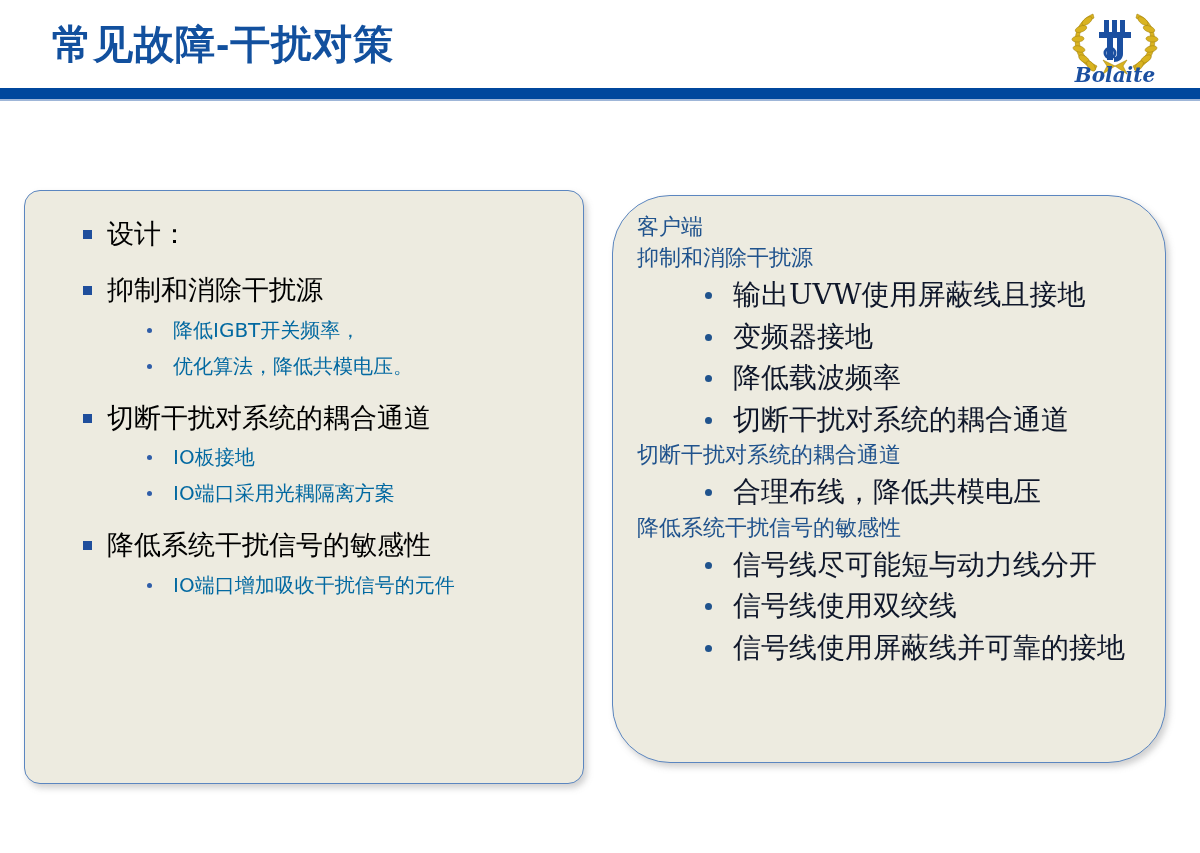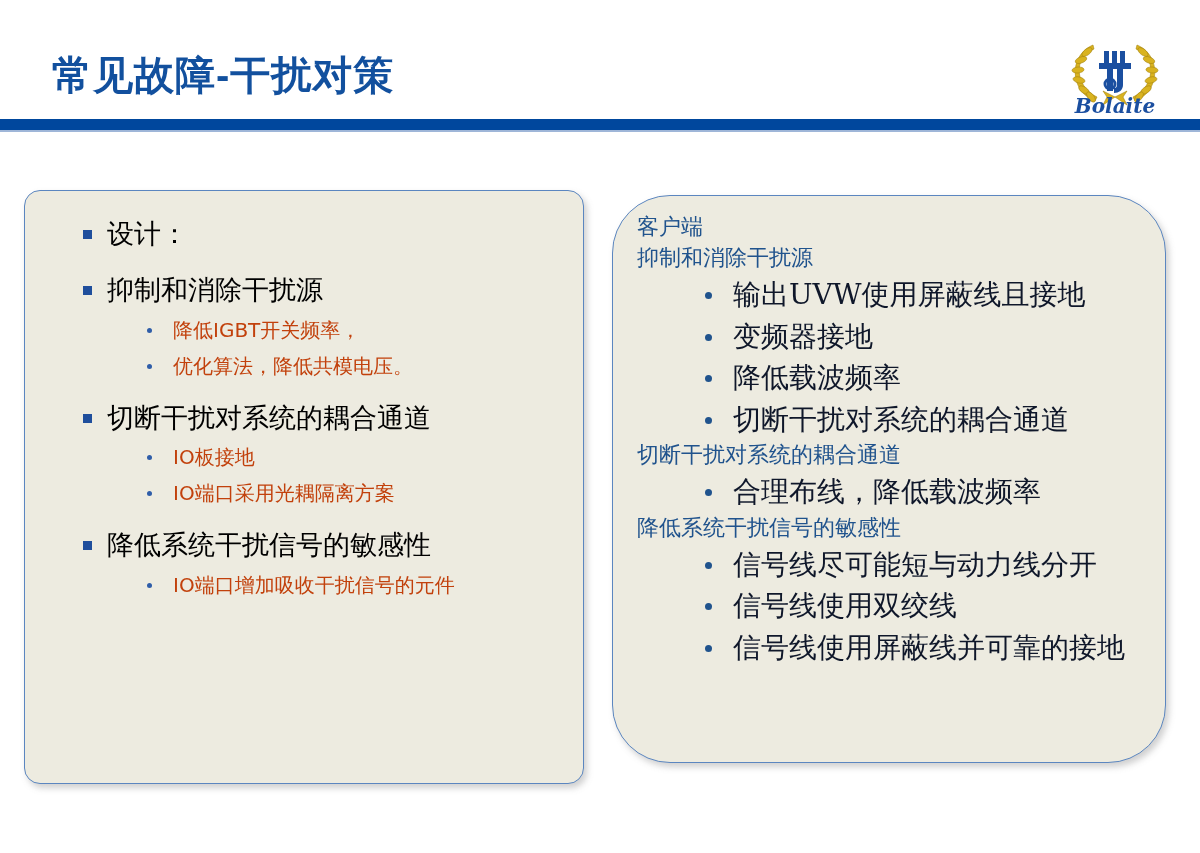--- a/index.html
+++ b/index.html
@@ -14,21 +14,20 @@
     overflow: hidden;
     position: relative;
   }
 
   
   .header {
     position: absolute;
     left: 0; top: 0;
     width: 1200px;
     height: 76px;
-    margin-top: 31px;
   }
   .slide-title {
     position: absolute;
     left: 52px;
     top: 22px;
     font-size: 40px;
     font-weight: bold;
     color: #12509E;
     letter-spacing: 1px;
     line-height: 1.1;
@@ -107,21 +106,21 @@
     left: 20px;
     top: 13px;
     width: 9px;
     height: 9px;
     background: #1F4E9C;
   }
   .l2 {
     position: relative;
     padding-left: 110px;
     font-size: 20px;
-    color: #c2410c;
+    color: #0369a1;
     line-height: 1.3;
     margin-top: 10px;
     font-family: "DejaVu Sans", "Liberation Sans", sans-serif;
   }
   .l2 .dot {
     position: absolute;
     left: 84px;
     top: 11px;
     width: 5px;
     height: 5px;
@@ -291,21 +290,21 @@
       <span class="dot"></span>
       <span>切断干扰对系统的耦合通道</span>
     </div>
 
     <div class="r1">
       <span>切断干扰对系统的耦合通道</span>
     </div>
 
     <div class="r2">
       <span class="dot"></span>
-      <span>合理布线，降低载波频率</span>
+      <span>合理布线，降低共模电压</span>
     </div>
 
     <div class="r1">
       <span>降低系统干扰信号的敏感性</span>
     </div>
 
     <div class="r2">
       <span class="dot"></span>
       <span>信号线尽可能短与动力线分开</span>
     </div>

